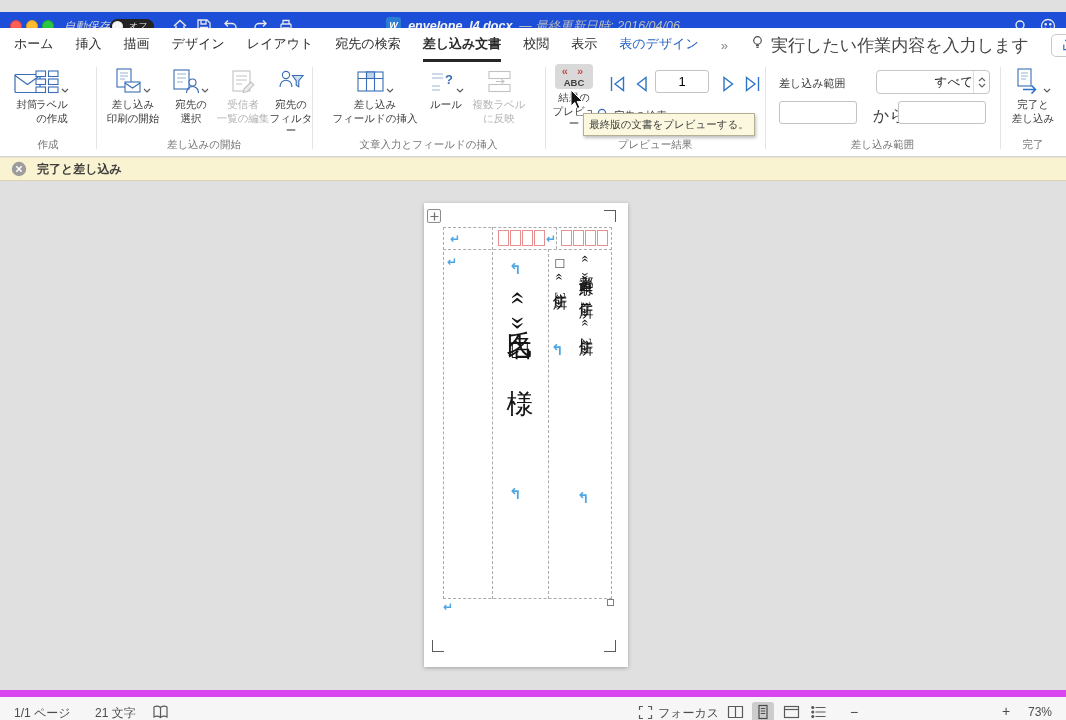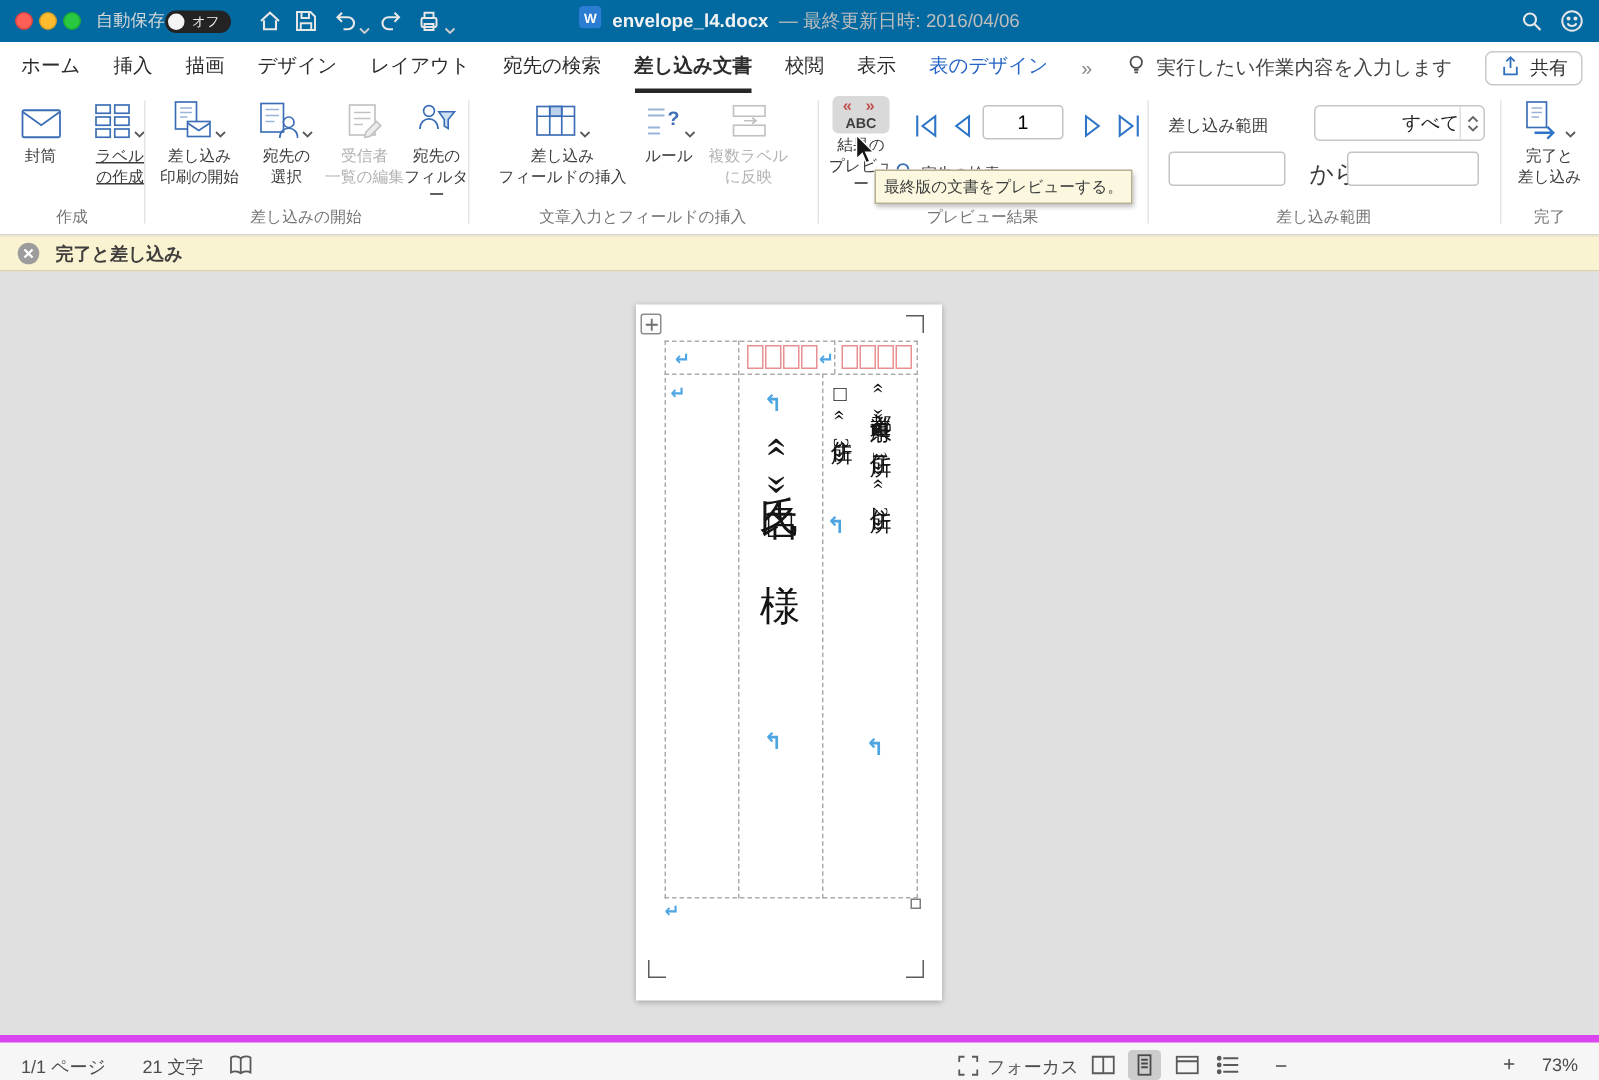--- a/index.html
+++ b/index.html
@@ -5,41 +5,41 @@
   * { box-sizing: border-box; }
   html,body { margin:0; padding:0; }
   body {
     width:1066px; height:720px; position:relative; overflow:hidden;
     font-family:"Liberation Sans","DejaVu Sans",sans-serif;
     background:#e0e0e0; -webkit-font-smoothing:antialiased;
   }
   .abs { position:absolute; }
 
   
-  .titlebar { position:absolute; top:0; left:0; width:1066px; height:28px; background:#0369a1; }
+  .titlebar { position:absolute; top:12px; left:0; width:1066px; height:28px; background:#1d4ed8;font-style:italic; }
   .tl { position:absolute; top:8px; width:12px; height:12px; border-radius:50%; }
   .tl.red { left:10px; background:#ff5f57; border:1px solid #e0443e; }
   .tl.yellow { left:26px; background:#febc2e; border:1px solid #d89e24; }
   .tl.green { left:42px; background:#28c840; border:1px solid #1faf32; }
   .tbtext { color:#d8d8d8; font-size:11.5px; line-height:28px; }
   .autosave-pill { position:absolute; left:110px; top:7px; width:44px; height:15px; background:#232323; border-radius:8px; }
   .autosave-pill .knob { position:absolute; left:2px; top:2px; width:11px; height:11px; border-radius:50%; background:#f5f5f5; }
   .autosave-pill .state { position:absolute; left:18px; top:1px; color:#eee; font-size:9px; line-height:13px; }
   .tbicon { position:absolute; top:6px; width:16px; height:16px; }
   .titlecenter { position:absolute; left:300px; right:300px; top:0; height:28px; display:flex; align-items:center; justify-content:center; gap:7px; }
   .doc-name { color:#f2f2f2; font-size:12.5px; font-weight:bold; white-space:nowrap; }
   .doc-meta { color:#bdbdbd; font-size:12.5px; white-space:nowrap; }
 
   
   .tabbar { position:absolute; top:28px; left:0; width:1066px; height:34px; background:#fff; display:flex; align-items:center; gap:22px; padding:0 12px 0 14px; font-size:13px; color:#2c2c2c; }
   .tab { line-height:31px; height:34px; white-space:nowrap; }
   .tab.active { font-weight:bold; box-shadow:inset 0 -3px 0 #262626; }
   .tab.contextual { color:#2563c4; }
   .overflow { color:#8a8a8a; font-size:13px; }
-  .tellme { display:flex; align-items:center; gap:6px; color:#454545; font-size:13px; white-space:nowrap; }
+  .tellme { display:flex; align-items:center; gap:6px; color:#454545; font-size:17px; white-space:nowrap; }
   .right-btns { margin-left:auto; display:flex; gap:12px; }
   .hbtn { display:flex; align-items:center; gap:6px; border:1px solid #c9c9c9; border-radius:5px; height:23px; padding:0 9px; font-size:12.5px; color:#333; white-space:nowrap; }
 
   
   .ribbon { position:absolute; top:62px; left:0; width:1066px; height:95px; background:#fff; border-bottom:1px solid #d4d4d4; }
   .rb { position:absolute; top:2px; display:flex; flex-direction:column; align-items:center; gap:2px; font-size:10.5px; line-height:12px; color:#3c3c3c; text-align:center; }
   .rb.disabled { color:#b3b3b3; }
   .icon-row { display:flex; align-items:flex-end; gap:2px; height:32px; }
   .grouplabel { position:absolute; top:76px; font-size:10.5px; color:#757575; text-align:center; }
   .sep { position:absolute; top:5px; height:82px; border-left:1px solid #e4e4e4; }
@@ -69,21 +69,21 @@
   .vret { position:absolute; color:#4da6e2; font-size:15px; font-weight:bold; font-family:"DejaVu Sans",sans-serif; }
   .vtext { position:absolute; writing-mode:vertical-rl; text-orientation:mixed; font-family:"Liberation Serif","DejaVu Serif",serif; color:#141414; }
   .cnr { position:absolute; width:12px; height:12px; }
   .cnr.tr { border-top:1px solid #5a5a5a; border-right:1px solid #5a5a5a; }
   .cnr.bl { border-left:1px solid #5a5a5a; border-bottom:1px solid #5a5a5a; }
   .cnr.br { border-right:1px solid #5a5a5a; border-bottom:1px solid #5a5a5a; }
   .plushandle { position:absolute; left:3px; top:6px; width:14px; height:14px; border:1px solid #8c8c8c; border-radius:2px; background:#fbfbfb; display:flex; align-items:center; justify-content:center; }
   .rszhandle { position:absolute; left:183px; top:396px; width:7px; height:7px; border:1px solid #7d7d7d; background:#fff; }
 
   
-  .statusbar { position:absolute; top:690px; left:0; width:1066px; height:30px; background:#f6f6f6; border-top:5px solid #d946ef; font-size:12px; color:#4c4c4c; }
+  .statusbar { position:absolute; top:690px; left:0; width:1066px; height:30px; background:#f6f6f6; border-top:7px solid #d946ef; font-size:12px; color:#4c4c4c; }
   .sbtxt { position:absolute; top:8px; white-space:nowrap; }
   .viewbtn { position:absolute; top:5px; width:22px; height:20px; display:flex; align-items:center; justify-content:center; border-radius:3px; }
   .viewbtn.active { background:#cccccc; }
   .cursor { position:absolute; left:570px; top:89px; z-index:60; }
 </style>
 </head>
 <body>
 
 <div class="titlebar">
   <span class="tl red"></span>
@@ -212,21 +212,21 @@
     <span class="icon-row">
         <span>
       <svg width="27" height="21" viewBox="0 0 27 21" fill="#fff" stroke="#3a6db5" stroke-width="1.2">
             <rect x="1" y="1.5" width="25" height="18" rx="1"></rect>
             <path d="M1 2.5 L13.5 11.5 L26 2.5" fill="none"></path>
           </svg>
     </span>
       </span>
     <span>封筒</span>
   </div>
-  <div class="rb" style="left:56px;width:48px;text-decoration:underline;">
+  <div class="rb" style="left:28px;width:48px;">
     <span class="icon-row">
       <span>
         <svg width="24" height="25" viewBox="0 0 24 25" fill="#fff" stroke="#3a6db5" stroke-width="1.1">
             <rect x="1" y="2" width="9.5" height="5.5"></rect>
             <rect x="13.5" y="2" width="9.5" height="5.5"></rect>
             <rect x="1" y="10" width="9.5" height="5.5"></rect>
             <rect x="13.5" y="10" width="9.5" height="5.5"></rect>
             <rect x="1" y="18" width="9.5" height="5.5"></rect>
             <rect x="13.5" y="18" width="9.5" height="5.5"></rect>
           </svg>

